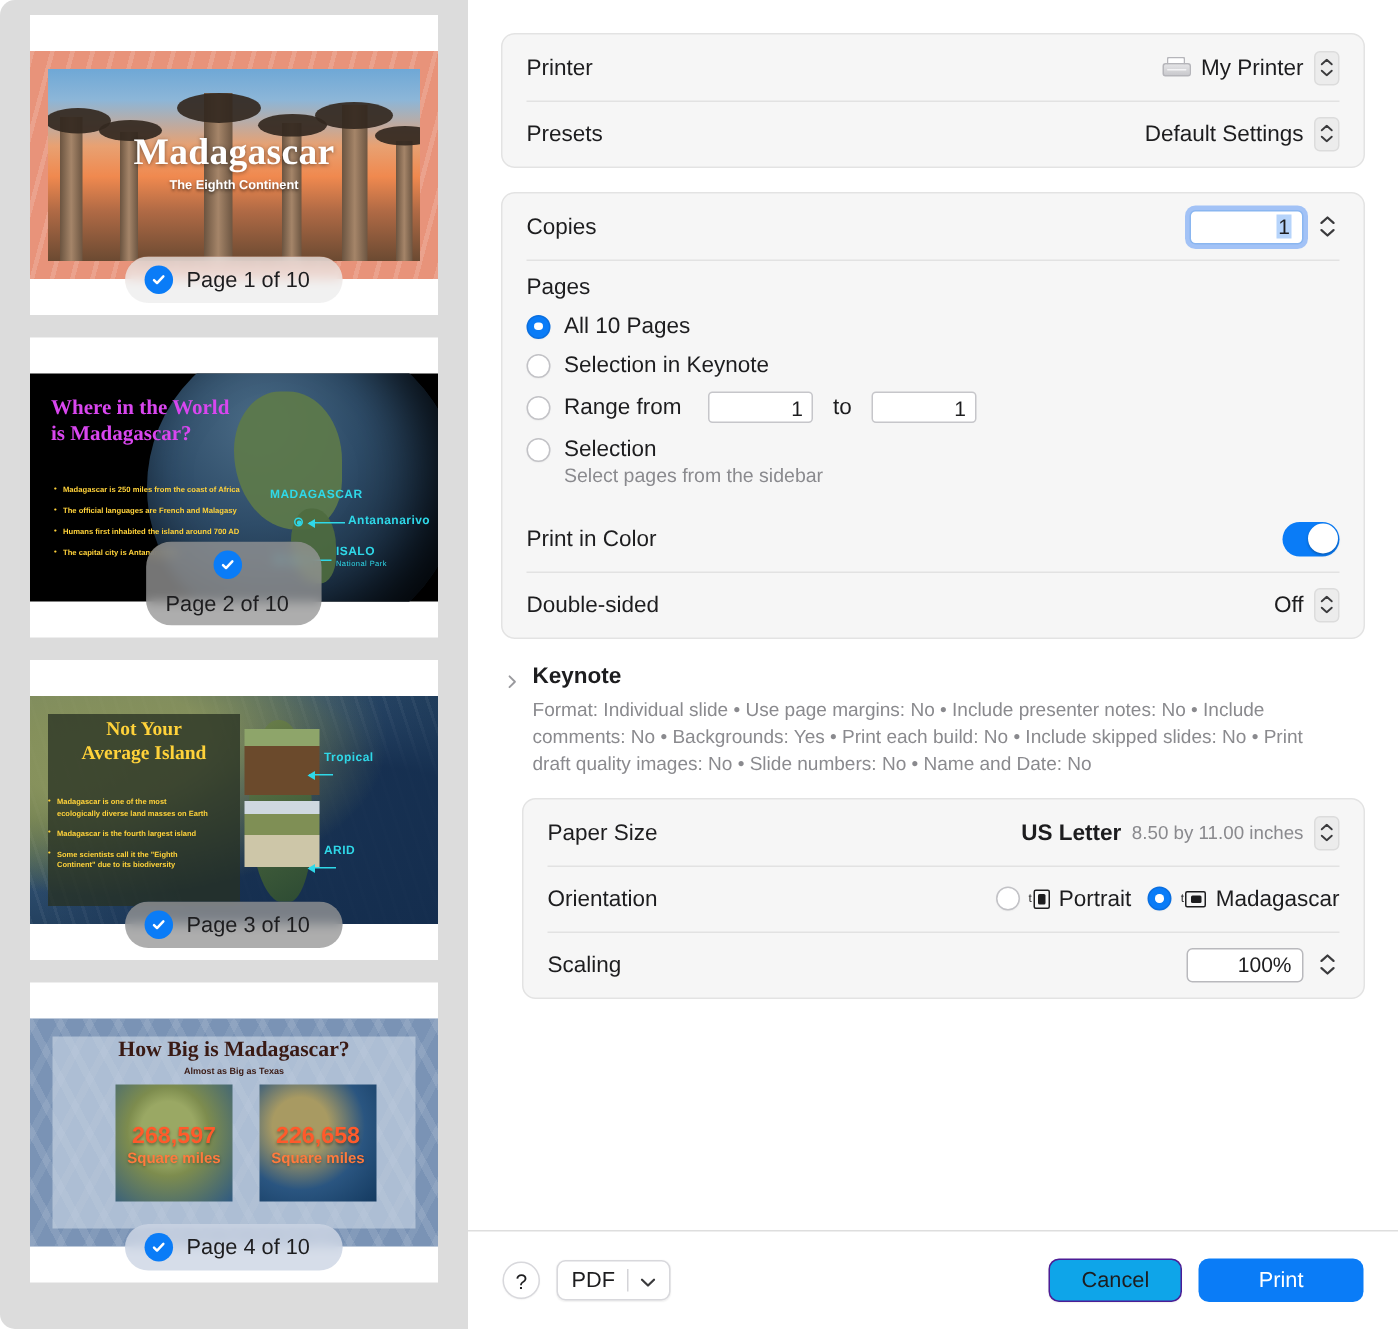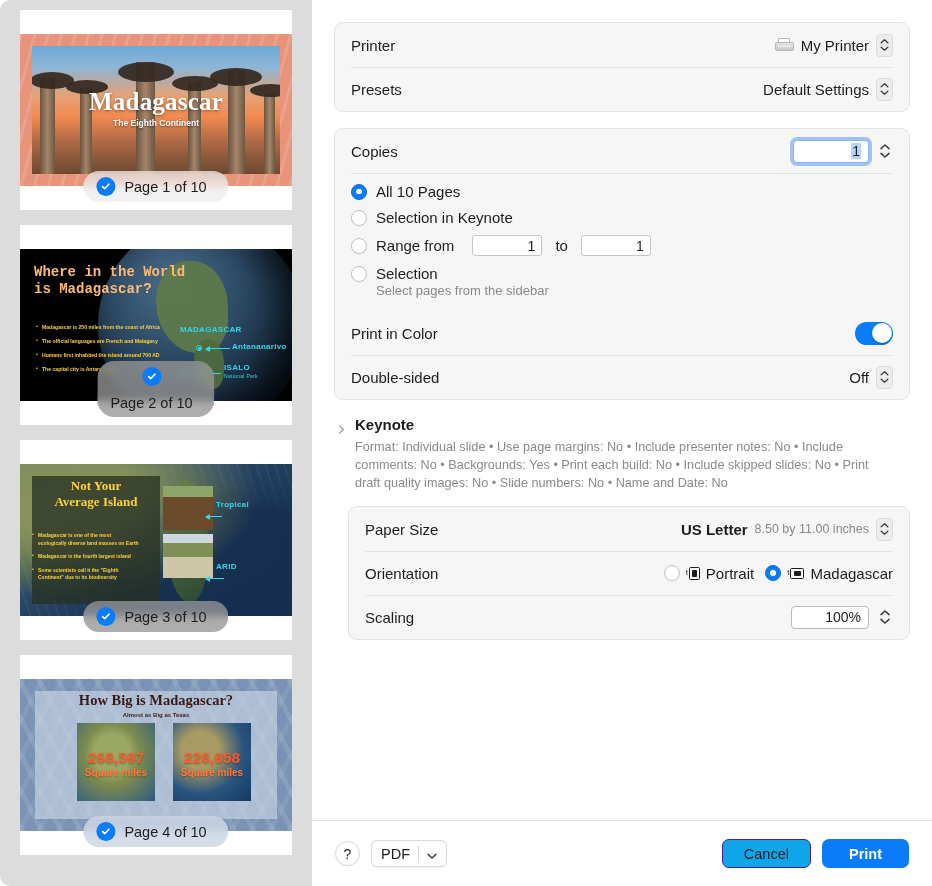--- a/index.html
+++ b/index.html
@@ -105,21 +105,21 @@
     background:
       radial-gradient(circle at 36% 30%, #4a6b86 0%, #2e4c68 34%, #17293c 66%, #060c14 100%);
     box-shadow: inset -18px -10px 40px rgba(0,0,0,.8);
   }
   .s2 .land {
     position: absolute; border-radius: 46% 54% 38% 62%;
     background: #5d7a4a; opacity: .92;
   }
   .s2 .h-title {
     position: absolute; left: 14px; top: 15px;
-    color: #fdba74; font-family: Liberation Mono, monospace;
+    color: #d946ef; font-family: Liberation Serif, serif;
     font-weight: bold; font-size: 14px; line-height: 1.22;
   }
   .s2 ul { position: absolute; left: 16px; top: 75px; width: 132px; list-style: none; }
   .s2 li {
     color: #ffd23a; font-size: 5.1px; line-height: 1.5;
     margin-bottom: 6.5px; position: relative; padding-left: 6px;
     font-weight: bold;
   }
   .s2 li:before { content: "•"; position: absolute; left: 0; top: -1px; }
   .anno { position: absolute; color: #2fd8e8; font-size: 8px; font-weight: bold; letter-spacing: .3px; }
@@ -438,22 +438,22 @@
     height: 29px; border-radius: 7px;
     display: flex; align-items: center; justify-content: center;
     padding: 0 21px; font-size: 14.5px;
   }
   .btn-cancel {
     background: #0ea5e9; border: 1px solid #4c1d95; color: #1d1d1f;
     box-shadow: 0 .5px 1px rgba(0,0,0,.06);
     text-align: right;
   }
   .btn-print {
-    background: #0a7cf7; color: #fff; font-weight: bold;
-    padding: 0 27px;
+    background: #0a7cf7; color: #fff; font-weight: normal;
+    padding: 0 40px;
   }
 </style>
 </head>
 <body>
 
 <div class="window">
 
   <div class="sidebar">
 
     <div class="page-card">
@@ -630,20 +630,21 @@
                   <path d="M1 4.6 L5 1 L9 4.6" stroke="#3b3b3d" stroke-width="1.5" fill="none" stroke-linecap="round" stroke-linejoin="round"></path>
                 </svg>
               <svg width="10" height="6" viewBox="0 0 10 6">
                   <path d="M1 1.4 L5 5 L9 1.4" stroke="#3b3b3d" stroke-width="1.5" fill="none" stroke-linecap="round" stroke-linejoin="round"></path>
                 </svg>
             </span>
           </div>
         </div>
 
         <div class="pages-block">
+          <div class="pages-title">Pages</div>
 
           <div class="radio-line">
             <span class="radio on"></span>
             <span class="radio-label">All 10 Pages</span>
           </div>
 
           <div class="radio-line">
             <span class="radio"></span>
             <span class="radio-label">Selection in Keynote</span>
           </div>

